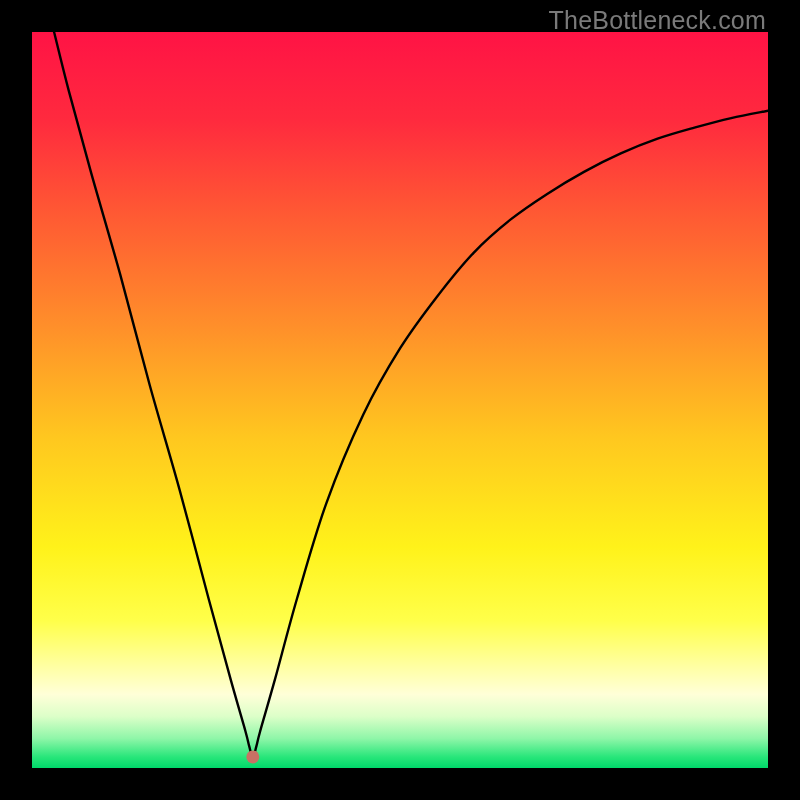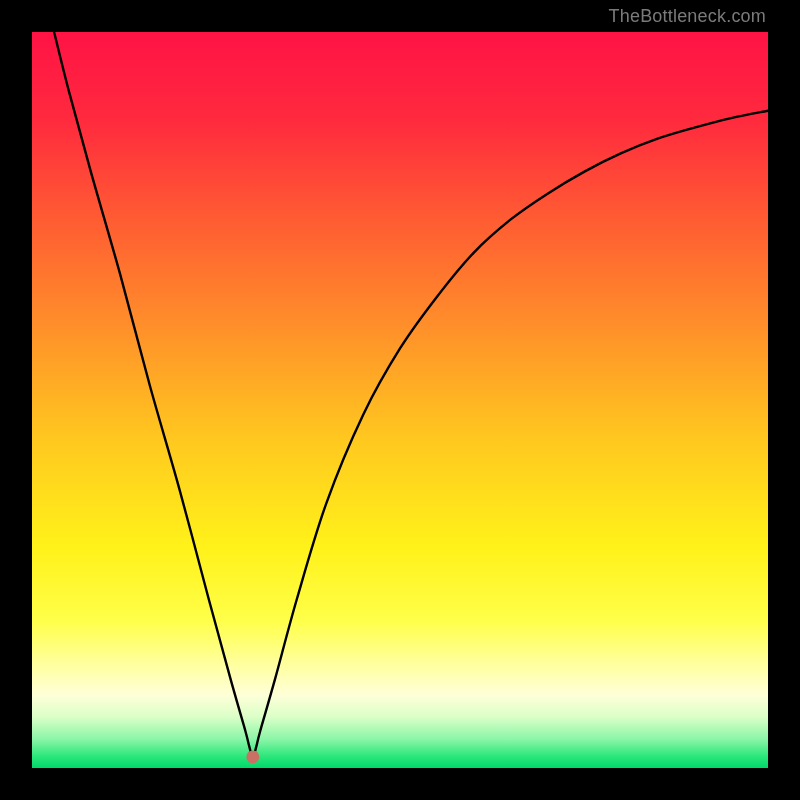--- a/index.html
+++ b/index.html
@@ -24,21 +24,21 @@
     left: 0;
     top: 0;
     width: 736px;
     height: 736px;
   }
   .watermark {
     position: absolute;
     top: 6px;
     right: 34px;
     color: #7a7a7a;
-    font-size: 18px;
+    font-size: 25px;
     font-weight: 400;
     letter-spacing: 0.2px;
     user-select: none;
   }
   svg {
     display: block;
   }
 </style>
 </head>
 <body>

